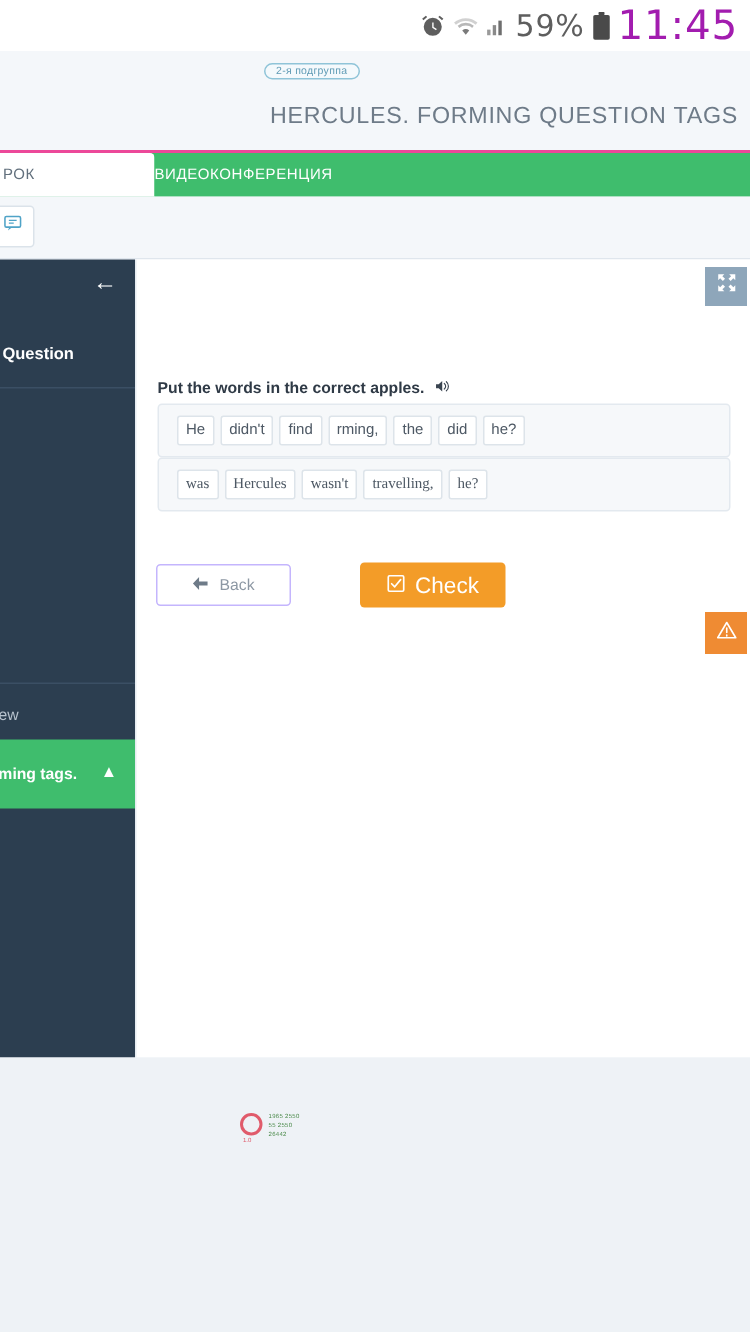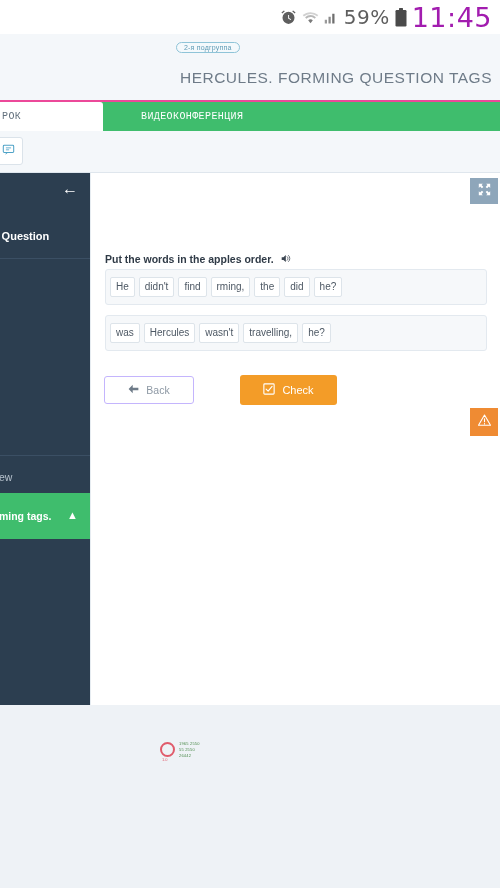--- a/index.html
+++ b/index.html
@@ -64,36 +64,34 @@
     width: 500px; height: 29px;
     background: #3fbd6d;
     display: flex;
   }
   .tab {
     height: 29px;
     display: flex; align-items: center;
     font-size: 10px;
     letter-spacing: 0.4px;
     white-space: nowrap;
-    font-family: Liberation Mono, monospace;
   }
   .tab-lesson {
     width: 103px;
     background: #ffffff;
     color: #62707d;
     padding-left: 0px;
     border-top-right-radius: 3px;
     justify-content: flex-start;
   }
   .tab-lesson span { padding-left: 2px; }
   .tab-video {
     flex: 1;
     background: #3fbd6d;
     color: #ffffff;
-    padding-left: 38px;
   }
 
   
   .chatstrip {
     position: relative;
     width: 500px; height: 42px;
     background: #f4f7fa;
     border-bottom: 1px solid #dfe6ed;
   }
   .chat-btn {
@@ -183,25 +181,25 @@
   }
   .task-text { font-size: 10.5px; font-weight: bold; color: #2f3a46; }
 
   .word-box {
     position: absolute; left: 14px;
     width: 382px; height: 36px;
     background: #f6f8fa;
     border: 1px solid #e3e9ef;
     border-radius: 3px;
     display: flex; align-items: center;
-    padding-left: 4px;
+    padding-left: 12px;
     gap: 4px;
   }
   .word-box-1 { top: 96px; }
-  .word-box-2 { top: 142px; }
+  .word-box-2 { top: 132px; font-family: Liberation Serif, serif; }
   .chip {
     background: #ffffff;
     border: 1px solid #dde4ea;
     border-radius: 2px;
     font-size: 10px;
     color: #4d5864;
     padding: 4px 5px;
     white-space: nowrap;
     line-height: 10px;
   }
@@ -216,21 +214,21 @@
     gap: 7px;
     font-size: 10.5px; color: #8d98a4;
   }
   .btn-check {
     position: absolute; left: 149px; top: 202px;
     width: 97px; height: 30px;
     background: #f39c28;
     border-radius: 3px;
     display: flex; align-items: center; justify-content: center;
     gap: 7px;
-    font-size: 11px; color: #ffffff;
+    font-size: 15px; color: #ffffff;
   }
 
   
   .footer {
     position: absolute; top: 671px; left: 0;
     width: 500px; height: 183px;
     background: #eef2f6;
   }
   .footer-logo {
     position: absolute; left: 160px; top: 36px;
@@ -346,21 +344,21 @@
         <span>
           <svg width="15" height="14" viewBox="0 0 18 16" fill="none" stroke="#ffffff" stroke-width="1.3">
             <path d="M9 2 16.2 14.2H1.8z" stroke-linejoin="round"></path>
             <path d="M9 6.4v3.6M9 12.1v.7" stroke-linecap="round"></path>
           </svg>
         </span>
       </div>
 
 
       <div class="task-row">
-        <span class="task-text">Put the words in the apples order.</span>
+        <span class="task-text">Put the words in the correct apples.</span>
         <span>
           <svg width="11" height="11" viewBox="0 0 16 16" fill="#3a4450">
             <path d="M1 6h2.6L7 3v10L3.6 10H1z"></path>
             <path d="M9 5.3a3.4 3.4 0 010 5.4" fill="none" stroke="#3a4450" stroke-width="1.1" stroke-linecap="round"></path>
             <path d="M11 3.6a5.8 5.8 0 010 8.8" fill="none" stroke="#3a4450" stroke-width="1.1" stroke-linecap="round"></path>
           </svg>
         </span>
       </div>
 
       <div class="word-box word-box-1">

